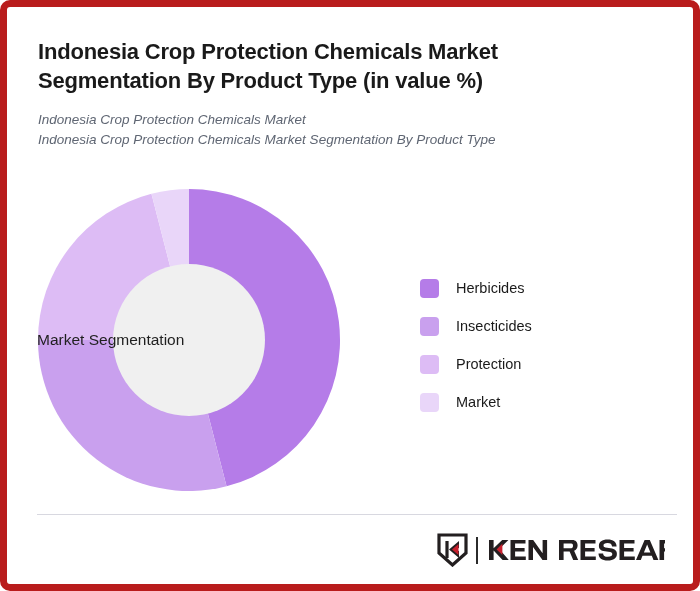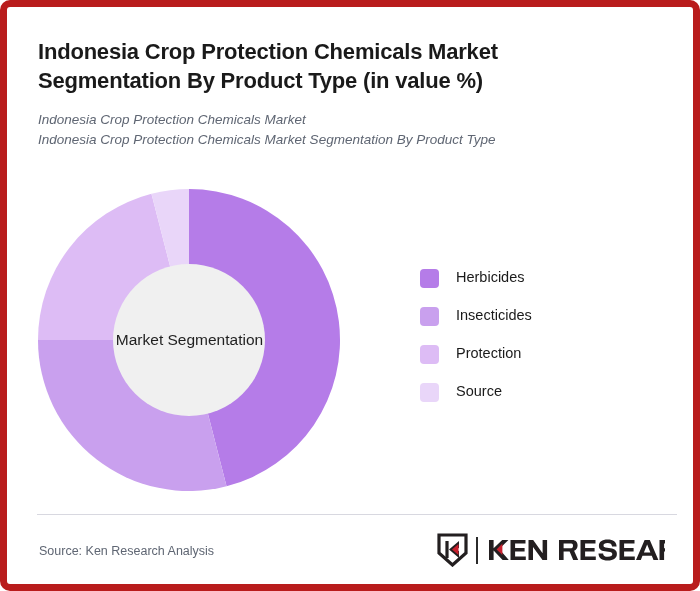--- a/index.html
+++ b/index.html
@@ -63,37 +63,37 @@
     display: block;
   }
   .center-label {
     position: absolute;
     left: 0;
     top: 0;
     width: 305px;
     height: 312px;
     display: flex;
     align-items: center;
-    justify-content: center;
     pointer-events: none;
   }
   .center-label span {
     font-size: 15.5px;
     color: #1f1f1f;
     white-space: nowrap;
   }
 
   
   .legend {
     position: absolute;
     left: 413px;
     top: 262px;
   }
   .legend-item {
     display: flex;
+    align-items: center;
     height: 38px;
   }
   .legend-swatch {
     width: 19px;
     height: 19px;
     border-radius: 4px;
     flex: 0 0 auto;
   }
   .legend-label {
     margin-left: 17px;
@@ -177,27 +177,26 @@
       <div class="legend-item">
         <span class="legend-swatch" style="background: rgb(201, 160, 238);"></span>
         <span class="legend-label">Insecticides</span>
       </div>
       <div class="legend-item">
         <span class="legend-swatch" style="background: rgb(221, 188, 245);"></span>
         <span class="legend-label">Protection</span>
       </div>
       <div class="legend-item">
         <span class="legend-swatch" style="background: rgb(233, 214, 249);"></span>
-        <span class="legend-label">Source</span>
+        <span class="legend-label">Market</span>
       </div>
     </div>
 
   <div class="footer-divider"></div>
 
-  <div class="source-text">Source: Ken Research Analysis</div>
 
   <div class="logo">
     <svg class="logo-mark" width="31" height="34" viewBox="0 0 31 34">
       <path d="M2 2 H29 V20 L15.5 32 L2 20 Z" fill="none" stroke="#231f20" stroke-width="3.2"></path>
       <path d="M10 8 V25" stroke="#231f20" stroke-width="3.2" fill="none"></path>
       <path d="M22 8 L12 16.5 L22 25 L22 18 L17 16.5 L22 15 Z" fill="#231f20"></path>
       <path d="M21.5 11 L15 16.5 L21.5 22 Z" fill="#c8202e"></path>
     </svg>
 
     <div class="logo-divider"></div>

